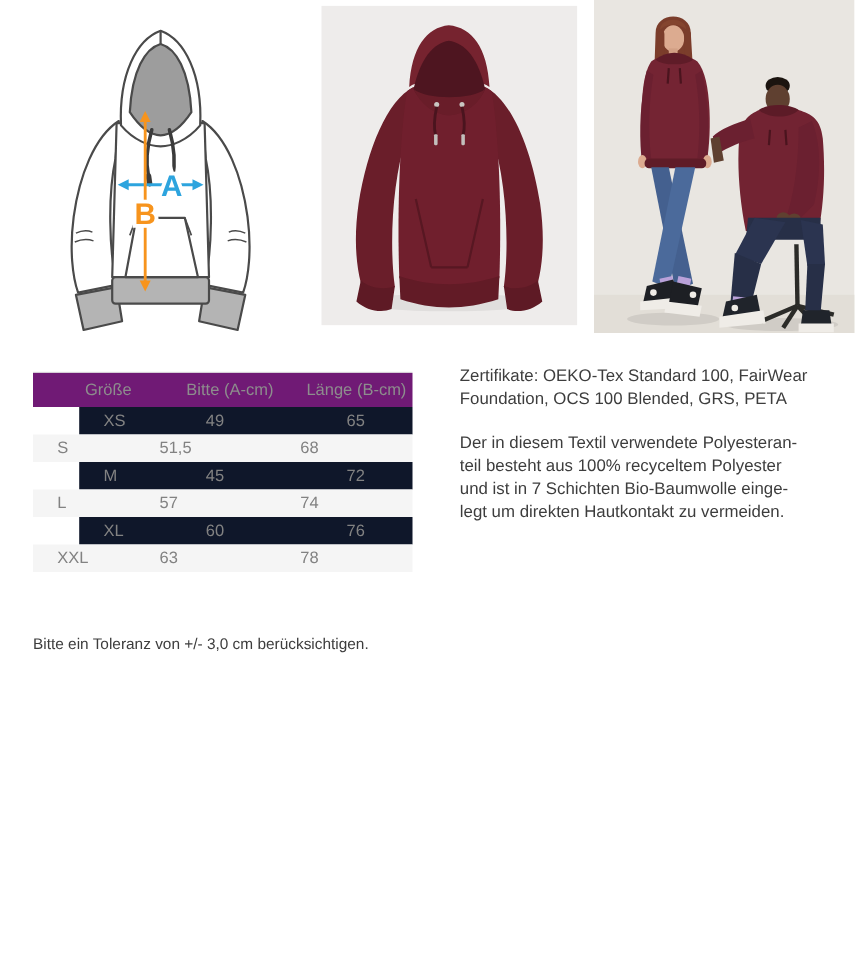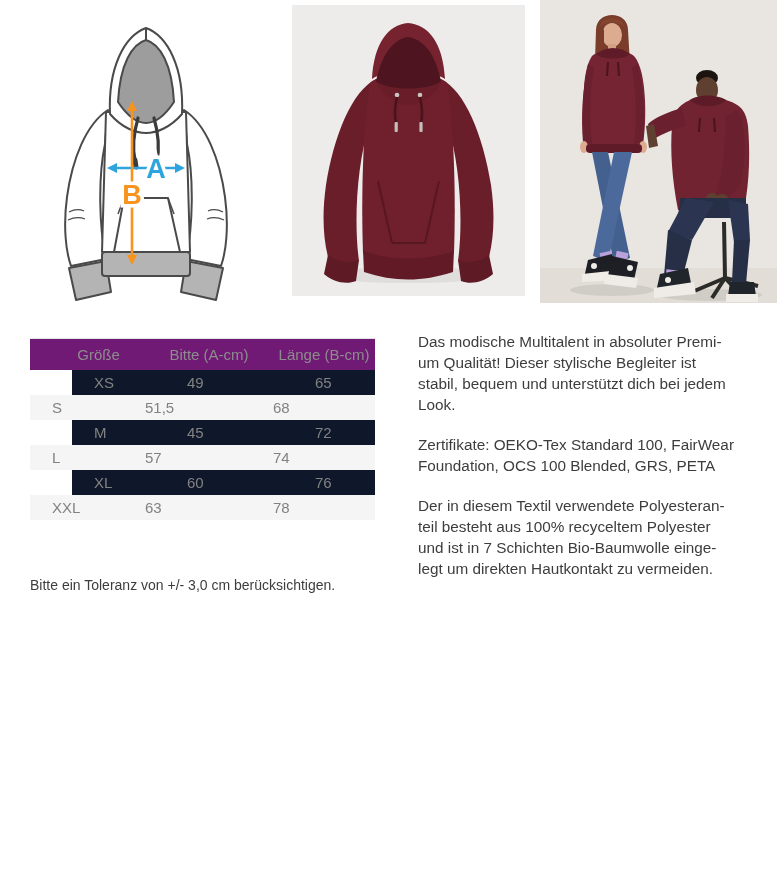--- a/index.html
+++ b/index.html
@@ -222,23 +222,19 @@
   <div class="t-row even">
     <div class="c1">XXL</div>
     <div class="c2">63</div>
     <div class="c3">78</div>
   </div>
 </div>
 
 <div id="tolerance-note">Bitte ein Toleranz von +/- 3,0 cm berücksichtigen.</div>
 
 <div id="description">
-  <p>Das modische Multitalent in absoluter Premi-
-um Qualität! Dieser stylische Begleiter ist
-stabil, bequem und unterstützt dich bei jedem
-Look.</p>
   <p>Zertifikate: OEKO-Tex Standard 100, FairWear
 Foundation, OCS 100 Blended, GRS, PETA</p>
   <p>Der in diesem Textil verwendete Polyesteran-
 teil besteht aus 100% recyceltem Polyester
 und ist in 7 Schichten Bio-Baumwolle einge-
 legt um direkten Hautkontakt zu vermeiden.</p>
 </div>
 
 </body></html>

